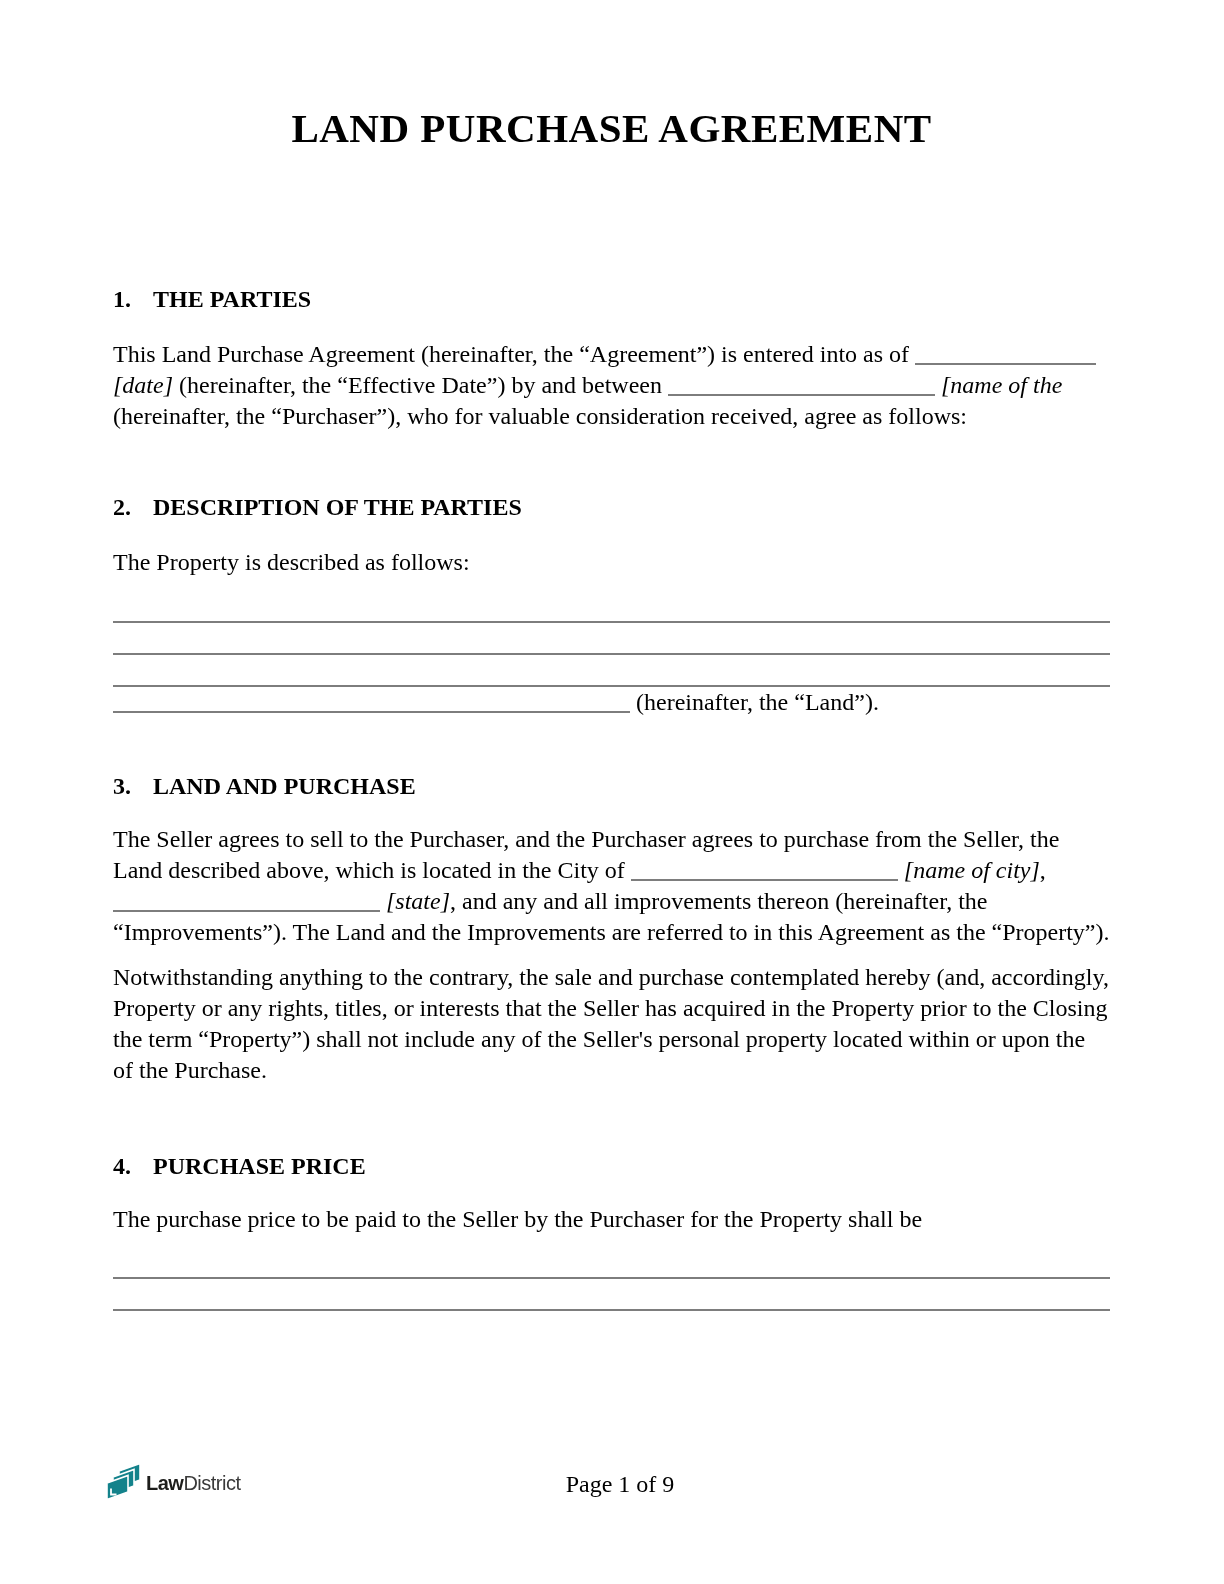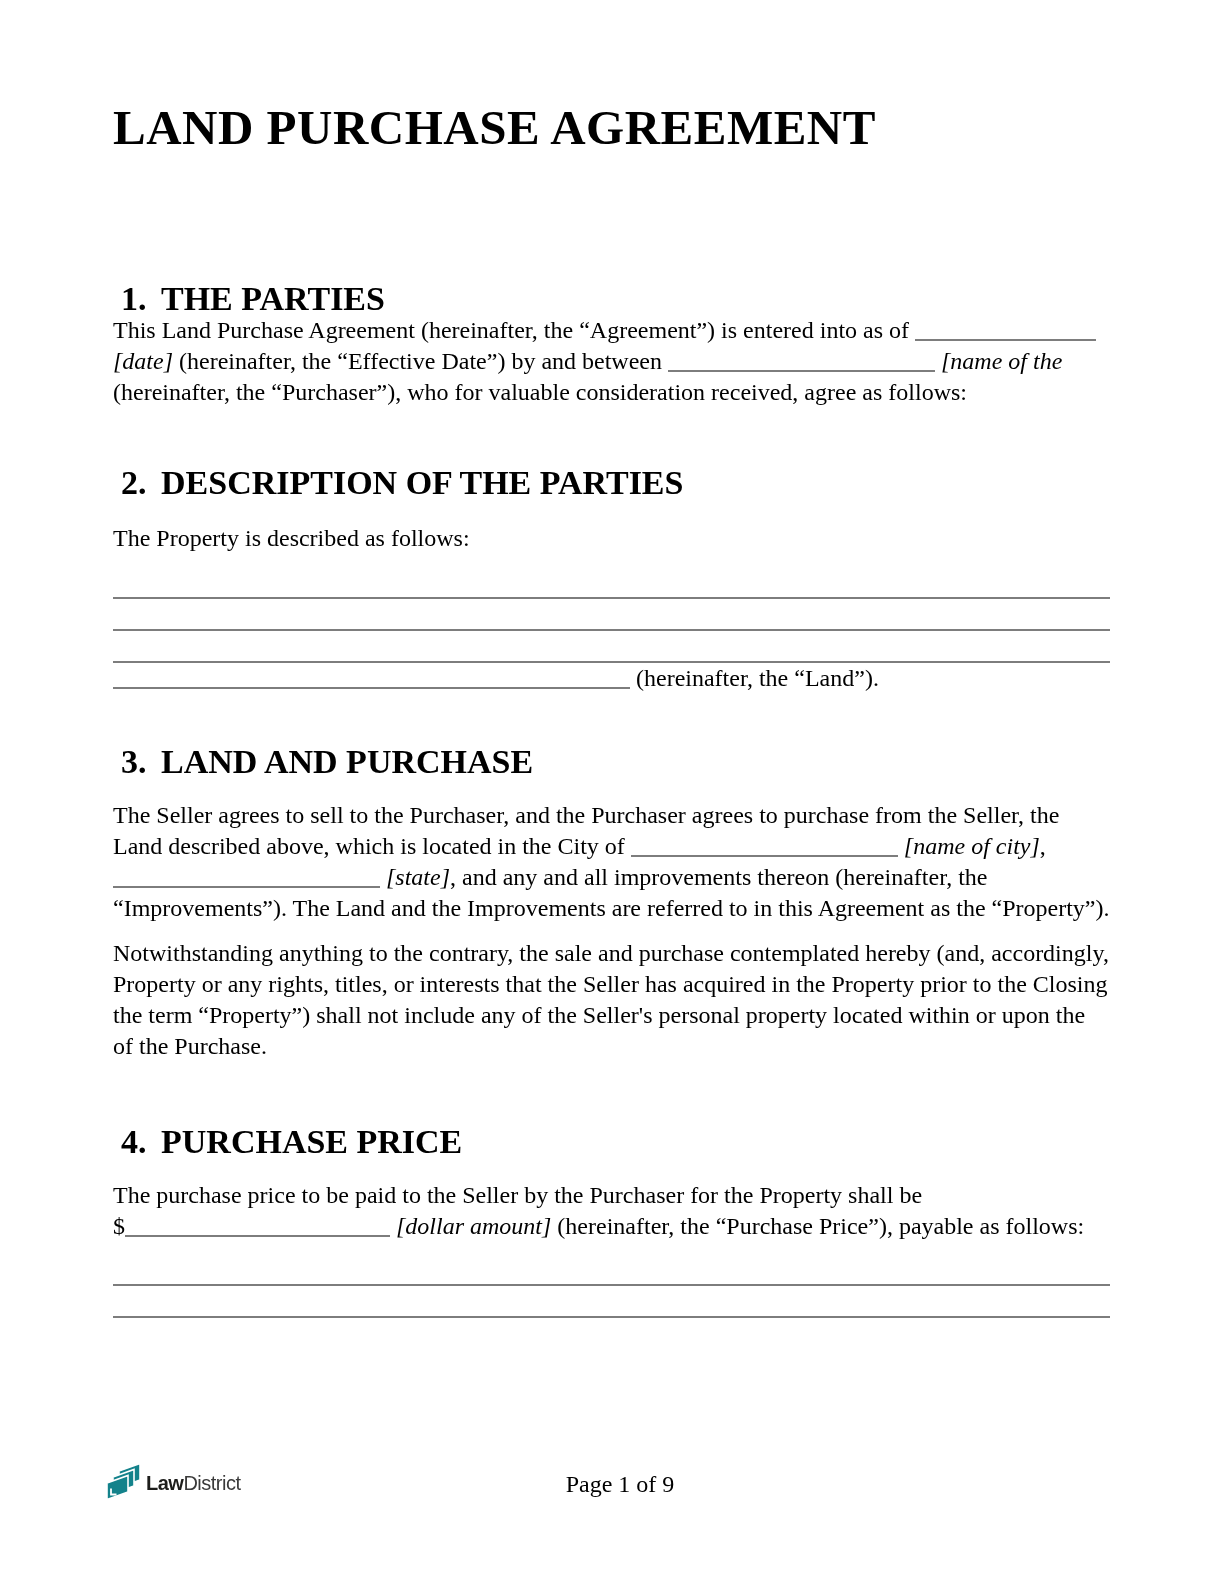--- a/index.html
+++ b/index.html
@@ -8,36 +8,36 @@
     width:1224px;height:1584px;
     background:#ffffff;
     font-family:"Liberation Serif","DejaVu Serif",serif;
     font-size:24px;color:#000000;
     box-sizing:border-box;
     padding:0 114px 0 113px;
     overflow:hidden;
   }
   .doc-title{
     margin:99px 0 0 0;
-    font-size:49px;line-height:58px;
+    text-align:center;
+    font-size:41px;line-height:58px;
     font-weight:bold;
     letter-spacing:0.5px;
   }
   .h{
-    font-size:34px;line-height:32px;font-weight:bold;
+    font-size:24px;line-height:32px;font-weight:bold;
     white-space:pre;
-    margin-left:8px;
   }
   .hnum{display:inline-block;width:40px;}
   .h-parties{margin-top:126px;}
   .h-description{margin-top:59px;}
   .h-sale{margin-top:52px;}
   .h-price{margin-top:64px;}
   .para{line-height:31px;}
-  .p-parties{}
+  .p-parties{margin-top:24px;}
   .p-intro{margin-top:24px;}
   .p-sale1{margin-top:22px;}
   .p-sale2{margin-top:14px;}
   .p-price{margin-top:22px;}
   .tline{white-space:pre;line-height:31px;}
   .tline .it{font-style:italic;}
   .blank{
     display:inline-block;
     border-bottom:2px solid #7d7d7d;
     position:relative;top:3px;
@@ -95,21 +95,20 @@
   <div class="para p-sale2">
       <div class="tline"><span>Notwithstanding anything to the contrary, the sale and purchase contemplated hereby (and, accordingly,</span></div>
       <div class="tline"><span>Property or any rights, titles, or interests that the Seller has acquired in the Property prior to the Closing</span></div>
       <div class="tline"><span>the term “Property”) shall not include any of the Seller's personal property located within or upon the</span></div>
       <div class="tline"><span>of the Purchase.</span></div>
     </div>
 
   <div class="h h-price"><span class="hnum">4.</span><span>PURCHASE PRICE</span></div>
   <div class="para p-price">
       <div class="tline"><span>The purchase price to be paid to the Seller by the Purchaser for the Property shall be</span></div>
-      <div class="tline"><span>$</span><span class="blank" style="width: 265px;"></span><span> </span><span class="it">[dollar amount]</span><span> (hereinafter, the “Purchase Price”), payable as follows:</span></div>
     </div>
   <div class="rules-bottom">
     <div class="rule"></div>
     <div class="rule"></div>
   </div>
 
   <div class="footer-logo">
     <svg class="logo-icon" width="42" height="44" viewBox="0 0 42 44" aria-hidden="true">
       <g id="logo-pages">
         <path d="M15 10 L36 2.5 L36 19 L15 26.5 Z" stroke="#ffffff" stroke-width="1.6" fill="#13828b"></path>

